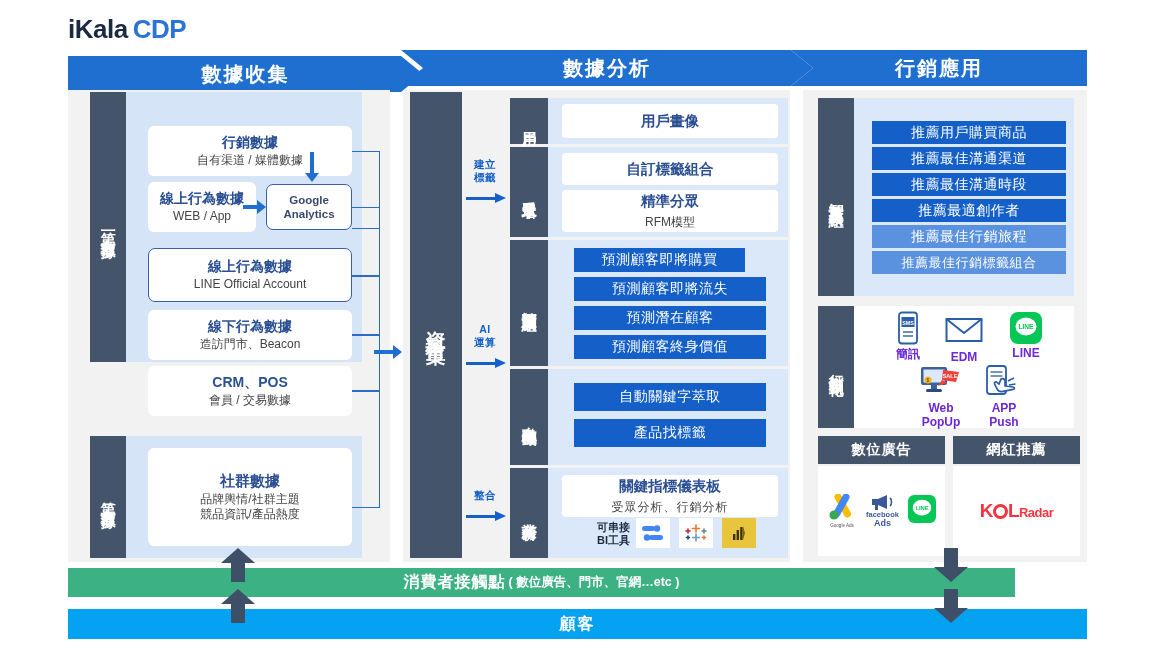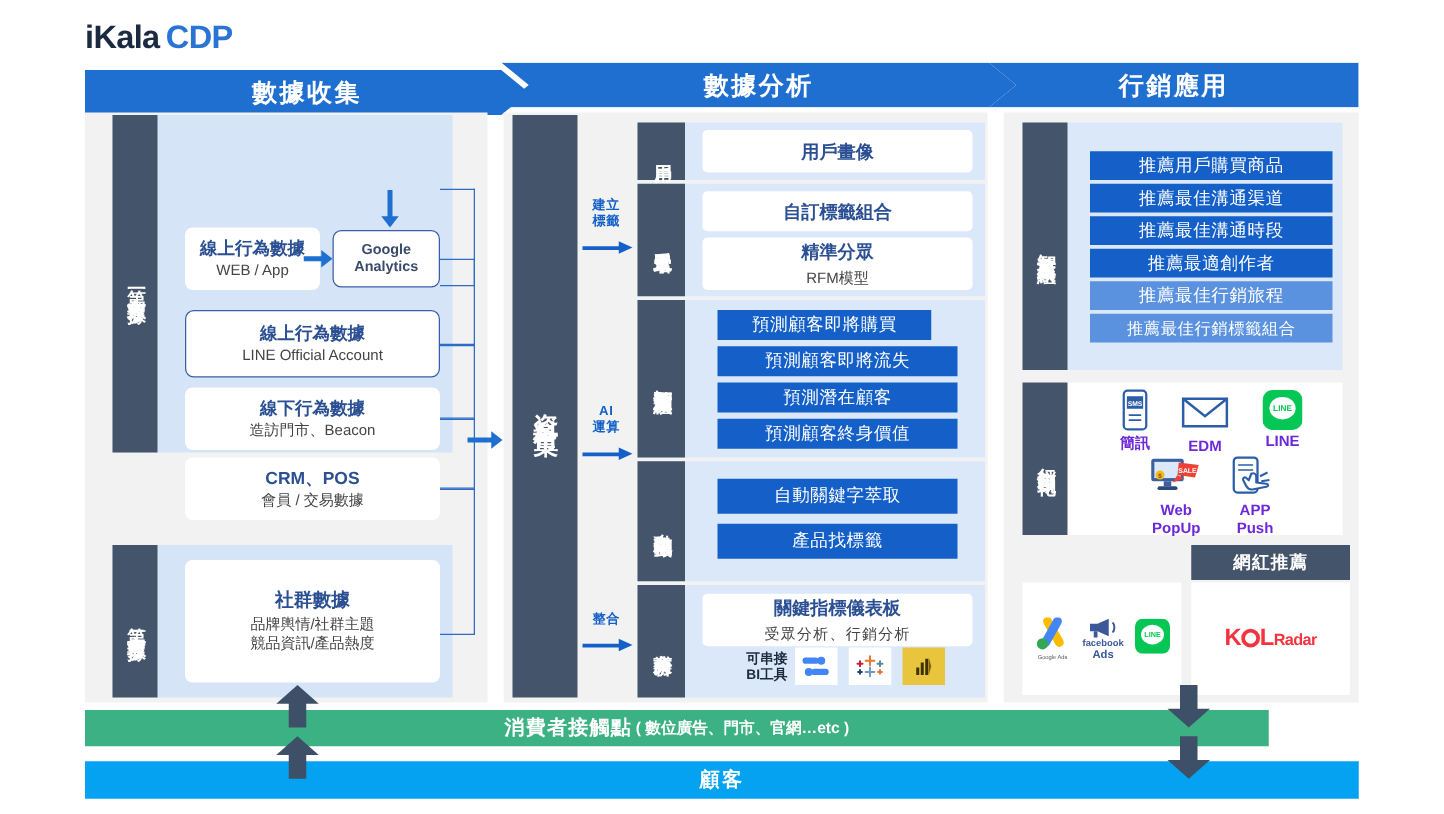--- a/index.html
+++ b/index.html
@@ -127,20 +127,24 @@
   </div>
   <div class="hdr c-left" style="left:791px; top:50px; width:296px;">
     <span>行銷應用</span>
   </div>
 
   <div class="stage" style="left:68px; top:90px; width:322px; height:472px;"></div>
 
   <div class="lightbox" style="left:90px; top:92px; width:272px; height:270px;"></div>
   <div class="vlabel" style="left:90px; top:92px; width:36px; height:270px;">第一方數據</div>
 
+  <div class="card" style="left:148px; top:126px; width:204px; height:50px;">
+    <div class="t1">行銷數據</div>
+    <div class="t2">自有渠道 / 媒體數據</div>
+  </div>
 
   <div class="card" style="left:148px; top:182px; width:108px; height:50px;">
     <div class="t1">線上行為數據</div>
     <div class="t2">WEB / App</div>
   </div>
 
   <div class="card outl ga" style="left:266px; top:184px; width:86px; height:46px;">
     <div class="t1">Google Analytics</div>
   </div>
 
@@ -381,20 +385,21 @@
       <path d="M17 15c2-1 4 0 4 2l0 5 8 1c2 .3 2 2 0 2.4l-10 2c-3 .6-5-.6-6-2.6l-2.4-4.6c-.8-1.6 1-3 2.4-1.8l2 1.8z" fill="#fff" stroke="#2b5ea8" stroke-width="1.7" stroke-linejoin="round"></path>
       <line x1="24" y1="17" x2="30" y2="14" stroke="#2b5ea8" stroke-width="1.6"></line>
       <line x1="25" y1="21" x2="31.5" y2="20" stroke="#2b5ea8" stroke-width="1.6"></line>
     </svg>
     <div class="lb" style="margin-top:4px;">
       <div>APP</div>
       <div>Push</div>
     </div>
   </div>
 
+  <div class="subhdr" style="left:818px; top:436px; width:127px; height:28px;">數位廣告</div>
   <div class="subbody" style="left:818px; top:466px; width:127px; height:90px;">
     <div style="display:flex;flex-direction:column;align-items:center;">
       <svg width="30" height="28" viewBox="0 0 30 28">
         <path d="M11 3l9.5 17" stroke="#fbbc04" stroke-width="7" stroke-linecap="round" fill="none"></path>
         <path d="M19 3l-9.5 17" stroke="#4285f4" stroke-width="7" stroke-linecap="round" fill="none"></path>
         <circle cx="7" cy="21" r="4.5" fill="#34a853"></circle>
       </svg>
       <span style="font-size:4.6px;color:#555;margin-top:1px;">Google Ads</span>
     </div>
     <div style="display:flex;flex-direction:column;align-items:center;">

